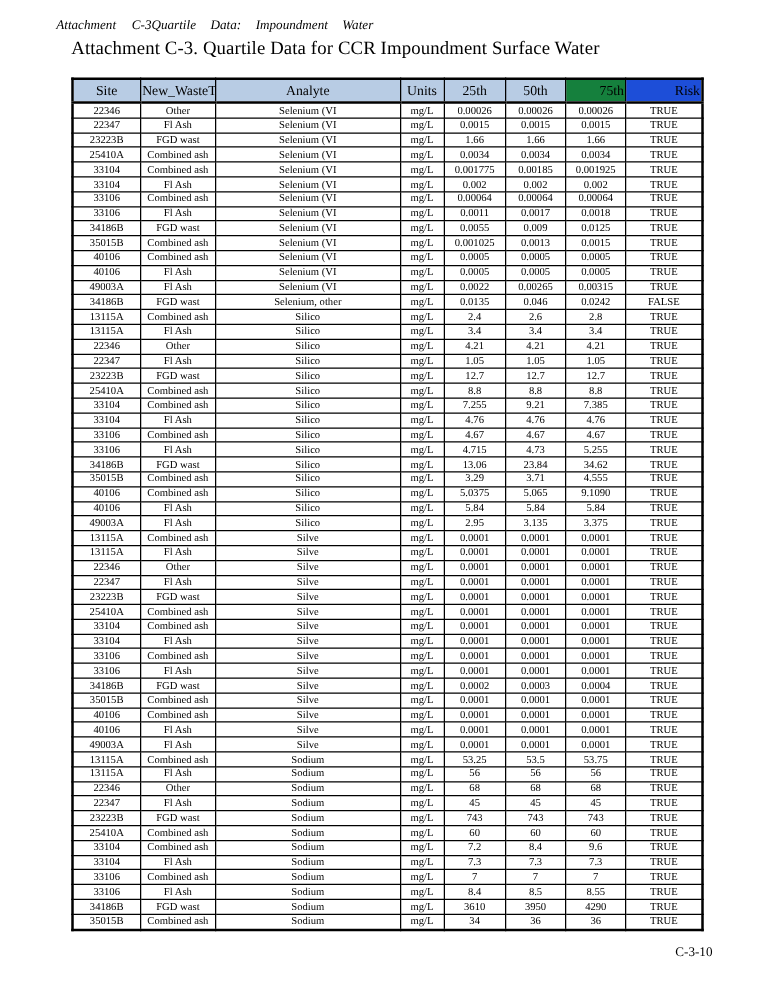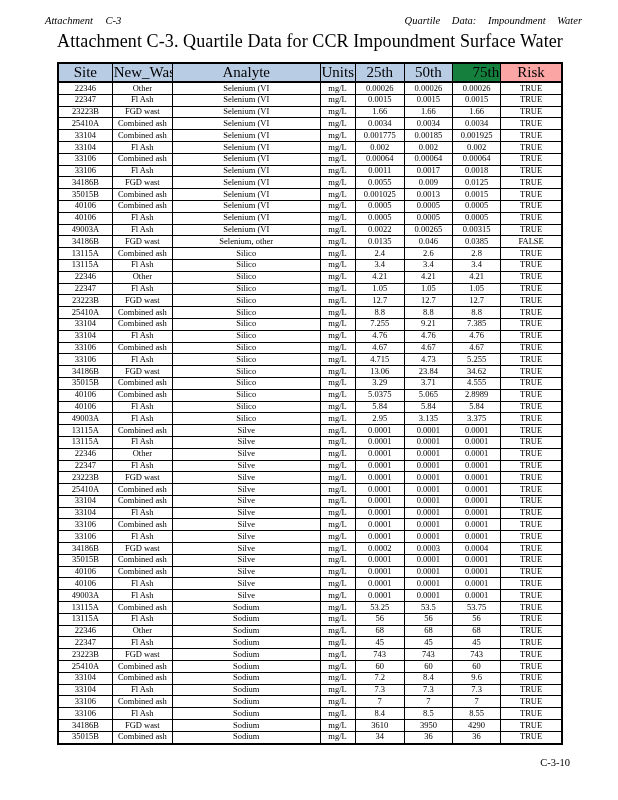--- a/index.html
+++ b/index.html
@@ -8,31 +8,30 @@
     background: #ffffff;
     font-family: "Liberation Serif", serif;
     color: #000;
     position: relative;
     overflow: hidden;
   }
   .pg-header {
     position: absolute;
     top: 15px; left: 45px; right: 36px;
     display: flex;
-    justify-content: space-between;
     font-style: italic;
     font-size: 10.5px;
   }
   .pg-header .left  { word-spacing: 10px; }
   .pg-header .right { word-spacing: 9px; font-style: italic; }
   .doc-title {
     position: absolute;
     top: 31px; left: 57px; width: 506px;
-    text-align: center;
-    font-size: 18px;
+    text-align: left;
+    font-size: 15px;
     letter-spacing: 0.1px;
   }
   table.quartile {
     position: absolute;
     top: 62px; left: 57px;
     width: 506px;
     border-collapse: collapse;
     table-layout: fixed;
     border: 2px solid #000;
   }
@@ -41,21 +40,21 @@
   col.c-analyte { width: 147px; }
   col.c-units   { width: 35px; }
   col.c-p25     { width: 49px; }
   col.c-p50     { width: 48px; }
   col.c-p75     { width: 48px; }
   col.c-risk    { width: 61px; }
   table.quartile th {
     border: 1px solid #000;
     border-bottom: 2px solid #000;
     font-weight: normal;
-    font-size: 15px;
+    font-size: 11px;
     height: 17px;
     padding: 0 1px;
     text-align: center;
     overflow: hidden;
     white-space: nowrap;
   }
   table.quartile td {
     border: 1px solid #000;
     font-size: 8.5px;
     line-height: 1.15;
@@ -96,21 +95,21 @@
     </colgroup>
     <thead>
       <tr id="head-row">
           <th style="background: rgb(184, 204, 228);">Site</th>
           <th style="background: rgb(184, 204, 228);">New_WasteType</th>
           <th style="background: rgb(184, 204, 228);">Analyte</th>
           <th style="background: rgb(184, 204, 228);">Units</th>
           <th style="background: rgb(184, 204, 228);">25th</th>
           <th style="background: rgb(184, 204, 228);">50th</th>
           <th style="background: #15803d; text-align: right;">75th</th>
-          <th style="background: #fca5a5;">Risk</th>
+          <th style="background: #1d4ed8; text-align: right;">Risk</th>
         </tr>
     </thead>
     <tbody id="body-rows">
         <tr>
           <td>22346</td>
           <td>Other</td>
           <td>Selenium (VI</td>
           <td>mg/L</td>
           <td>0.00026</td>
           <td>0.00026</td>
@@ -237,21 +236,21 @@
           <td>0.00315</td>
           <td>TRUE</td>
         </tr>
         <tr>
           <td>34186B</td>
           <td>FGD wast</td>
           <td>Selenium, other</td>
           <td>mg/L</td>
           <td>0.0135</td>
           <td>0.046</td>
-          <td>0.0385</td>
+          <td>0.0242</td>
           <td>FALSE</td>
         </tr>
         <tr>
           <td>13115A</td>
           <td>Combined ash</td>
           <td>Silico</td>
           <td>mg/L</td>
           <td>2.4</td>
           <td>2.6</td>
           <td>2.8</td>
@@ -367,21 +366,21 @@
           <td>4.555</td>
           <td>TRUE</td>
         </tr>
         <tr>
           <td>40106</td>
           <td>Combined ash</td>
           <td>Silico</td>
           <td>mg/L</td>
           <td>5.0375</td>
           <td>5.065</td>
-          <td>2.8989</td>
+          <td>9.1090</td>
           <td>TRUE</td>
         </tr>
         <tr>
           <td>40106</td>
           <td>Fl Ash</td>
           <td>Silico</td>
           <td>mg/L</td>
           <td>5.84</td>
           <td>5.84</td>
           <td>5.84</td>

